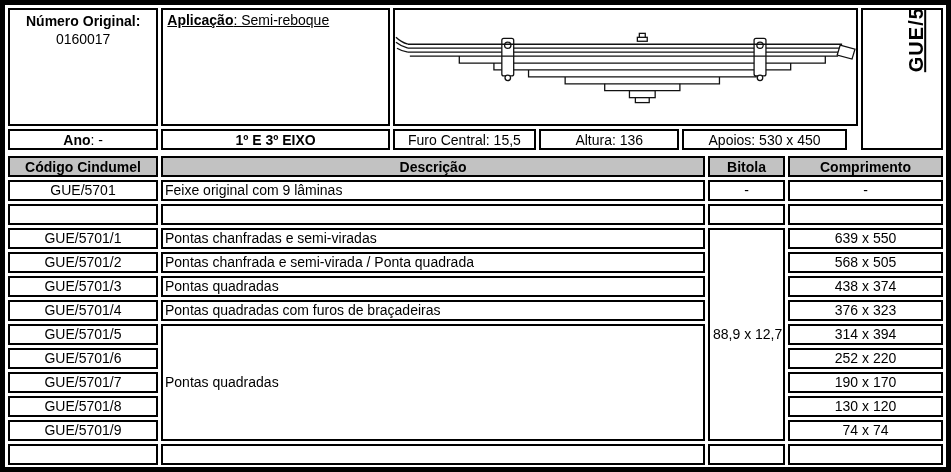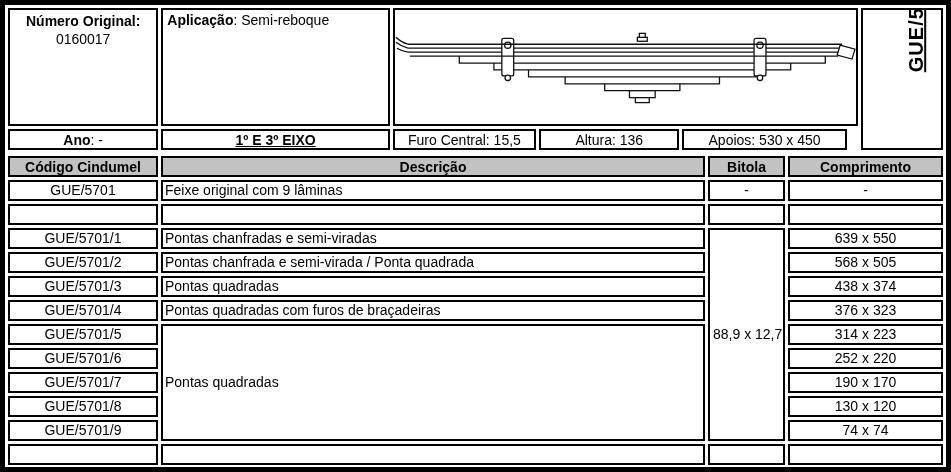--- a/index.html
+++ b/index.html
@@ -11,22 +11,22 @@
   }
   table{border-collapse:separate;border-spacing:3px;table-layout:fixed;width:100%;}
   td,th{border:2px solid #000;padding:0 3px;overflow:hidden;box-sizing:content-box;}
   
   .t-top .rowA td{height:112px;vertical-align:top;}
   .t-top .rowB td{height:17px;vertical-align:middle;white-space:nowrap;}
   .t-top td.nb{border:none;}
   .cell-center{text-align:center;margin-left:25px;}
   .lbl{font-weight:bold;}
   .numero{line-height:18px;padding-top:2px;}
-  .aplic{padding-top:2px;padding-left:4px;}
-  .eixo{font-weight:bold;text-decoration:underline;}
+  .aplic{padding-top:2px;padding-left:4px;text-decoration:underline;}
+  .eixo{font-weight:bold;}
   .gue-cell{vertical-align:middle;text-align:center;}
   .gue-rot{display:inline-block;transform:rotate(-90deg);font-weight:bold;
            font-size:20px;letter-spacing:1px;text-decoration:underline;white-space:nowrap;}
   .draw-cell{padding:0;}
   
   .t-main th{background:#c2c2c2;font-weight:bold;height:17px;text-align:center;
              white-space:nowrap;vertical-align:middle;margin-top:41px;}
   .t-main td{height:17px;white-space:nowrap;vertical-align:middle;line-height:17px;}
   .col-codigo{text-align:center;}
   .col-desc{text-align:left;padding-left:2px;}
@@ -160,21 +160,21 @@
 
     <tr>
       <td class="col-codigo">GUE/5701/4</td>
       <td class="col-desc">Pontas quadradas com furos de braçadeiras</td>
       <td class="col-comp">376 x 323</td>
     </tr>
 
     <tr>
       <td class="col-codigo">GUE/5701/5</td>
       <td class="col-desc merged" rowspan="5">Pontas quadradas</td>
-      <td class="col-comp">314 x 223</td>
+      <td class="col-comp">314 x 394</td>
     </tr>
 
     <tr>
       <td class="col-codigo">GUE/5701/6</td>
       <td class="col-comp">252 x 220</td>
     </tr>
 
     <tr>
       <td class="col-codigo">GUE/5701/7</td>
       <td class="col-comp">190 x 170</td>

